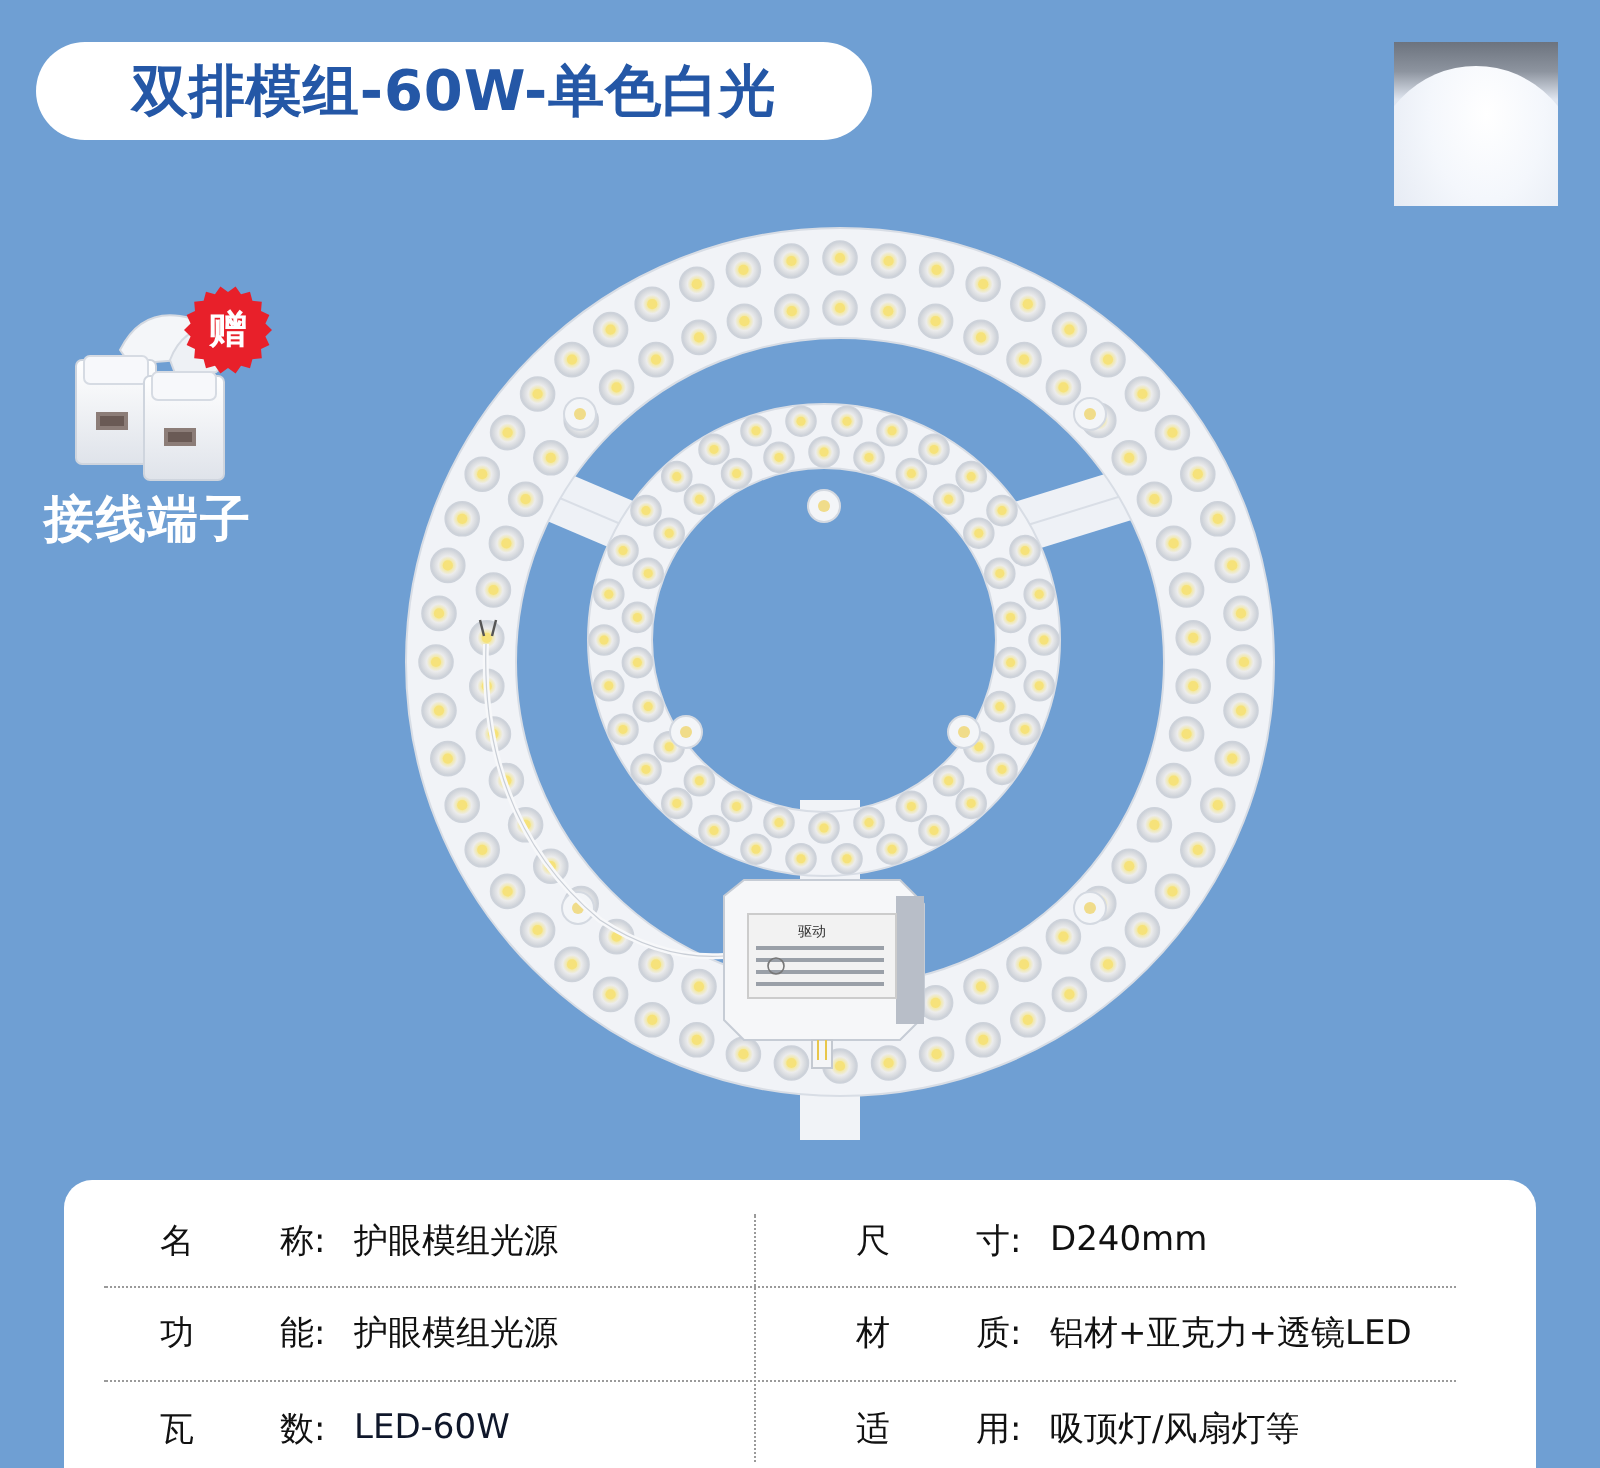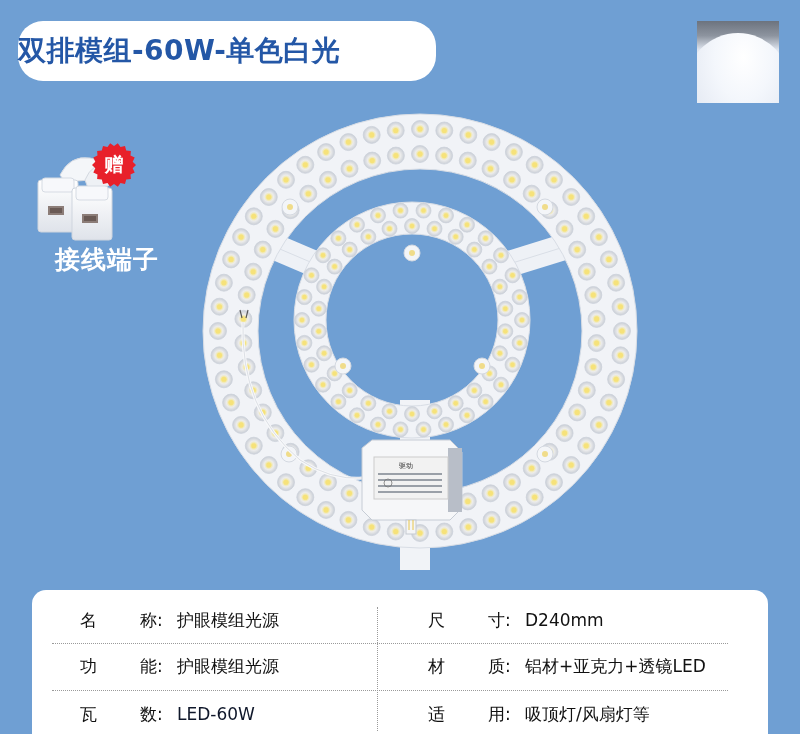--- a/index.html
+++ b/index.html
@@ -1,25 +1,25 @@
 <!DOCTYPE html>
 <html><head>
 <meta charset="utf-8">
 <style>
   html,body{margin:0;padding:0;}
   body{width:800px;height:734px;overflow:hidden;background:#6f9fd3;position:relative;font-family:"DejaVu Sans","Liberation Sans",sans-serif;}
-  .title-pill{position:absolute;left:18px;top:21px;width:418px;height:60px;background:#fff;border-radius:25px;display:flex;align-items:center;justify-content:flex-start;}
+  .title-pill{position:absolute;left:18px;top:21px;width:418px;height:49px;background:#fff;border-radius:25px;display:flex;align-items:center;justify-content:center;}
   .title-pill span{font-size:28px;font-weight:bold;color:#2457a6;letter-spacing:0.5px;}
   .thumb{position:absolute;left:697px;top:21px;width:82px;height:82px;overflow:hidden;background:linear-gradient(#6c737e 0%,#8d949f 18%,#dfe5ef 35%,#eef2f8 60%,#e6ebf3 100%);}
   .thumb .glow{position:absolute;left:-12px;top:12px;width:106px;height:110px;border-radius:50% 50% 8% 8%;background:radial-gradient(ellipse at 55% 22%,#ffffff 0%,#f4f7fc 35%,#e5eaf3 70%,#dde3ec 100%);}
   .gift{position:absolute;left:30px;top:150px;width:110px;height:95px;}
   .gift-badge{position:absolute;left:92px;top:143px;width:44px;height:44px;}
   .gift-badge svg{position:absolute;left:0;top:0;}
   .gift-badge span{position:absolute;left:0;top:0;width:44px;height:44px;display:flex;align-items:center;justify-content:center;color:#fff;font-weight:bold;font-size:19px;}
-  .gift-label{position:absolute;left:22px;top:243px;font-size:25px;font-weight:bold;color:#fff;letter-spacing:1px;margin-left:33px;}
+  .gift-label{position:absolute;left:22px;top:243px;font-size:25px;font-weight:bold;color:#fff;letter-spacing:1px;}
   .product{position:absolute;left:0;top:0;width:800px;height:600px;}
   .panel{position:absolute;left:32px;top:590px;width:736px;height:160px;background:#fff;border-radius:14px;}
   .row{position:absolute;height:24px;display:flex;align-items:center;font-size:17px;color:#111;}
   .row .k1{position:absolute;left:0;width:30px;}
   .row .k2{position:absolute;left:60px;width:40px;}
   .row .val{position:absolute;left:97px;font-weight:normal;white-space:nowrap;}
   .row .val.red{color:#0f172a;}
   .hline{position:absolute;left:52px;width:676px;border-top:1px dotted #9a9a9a;height:0;}
   .vline{position:absolute;left:377px;top:607px;height:124px;border-left:1px dotted #9a9a9a;width:0;}
 </style>

